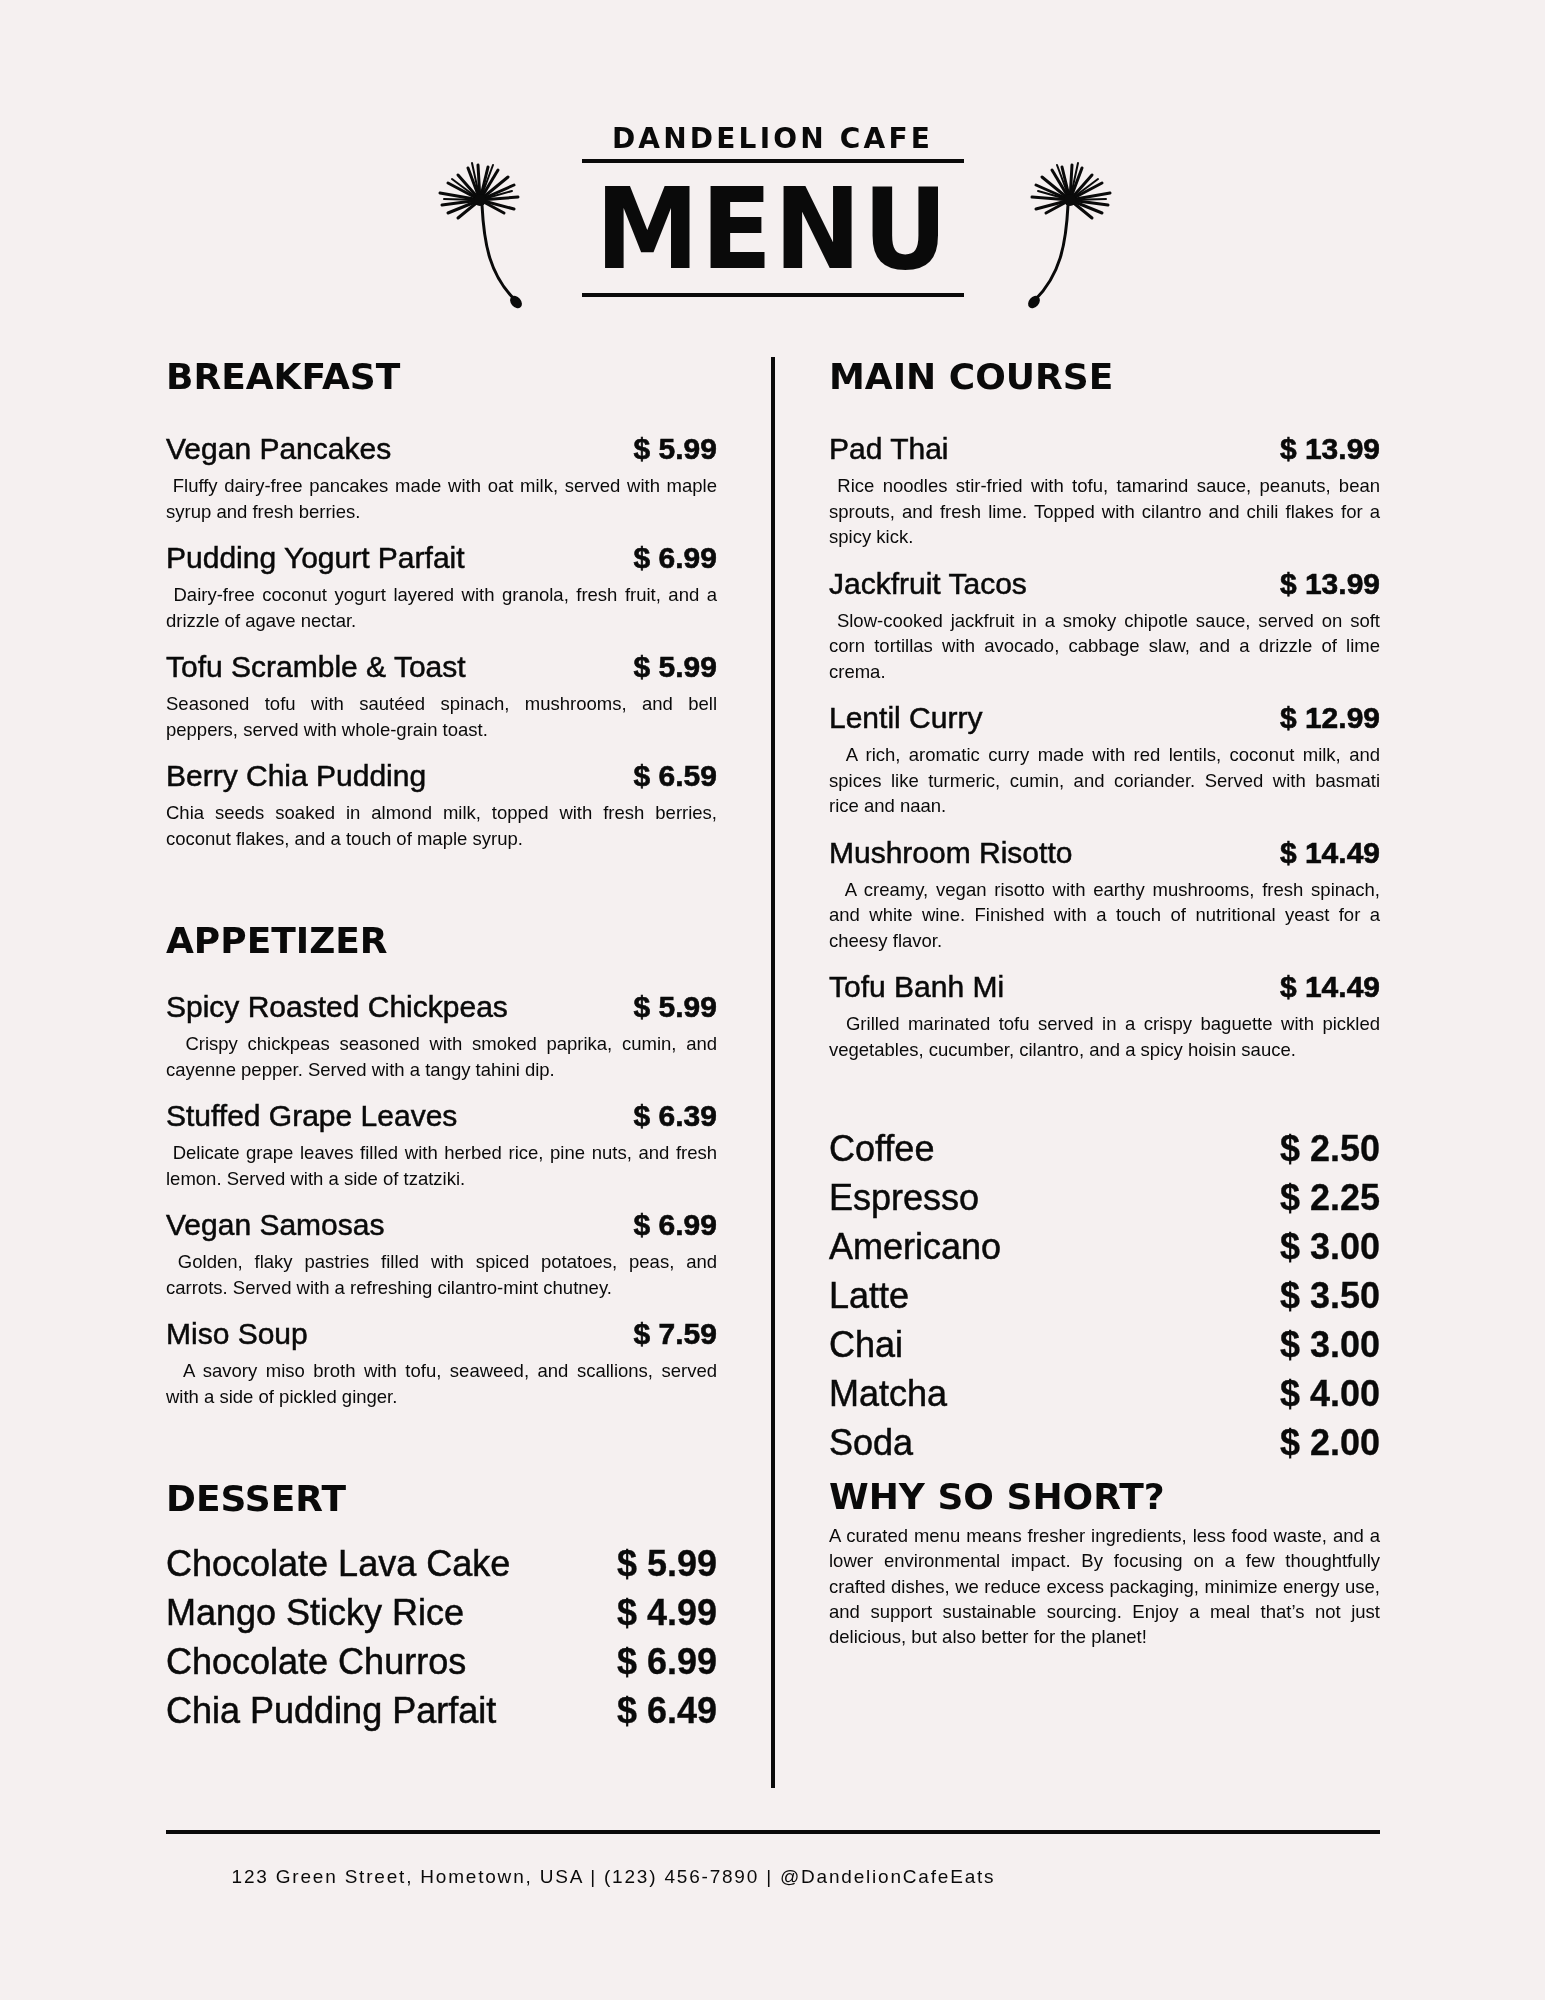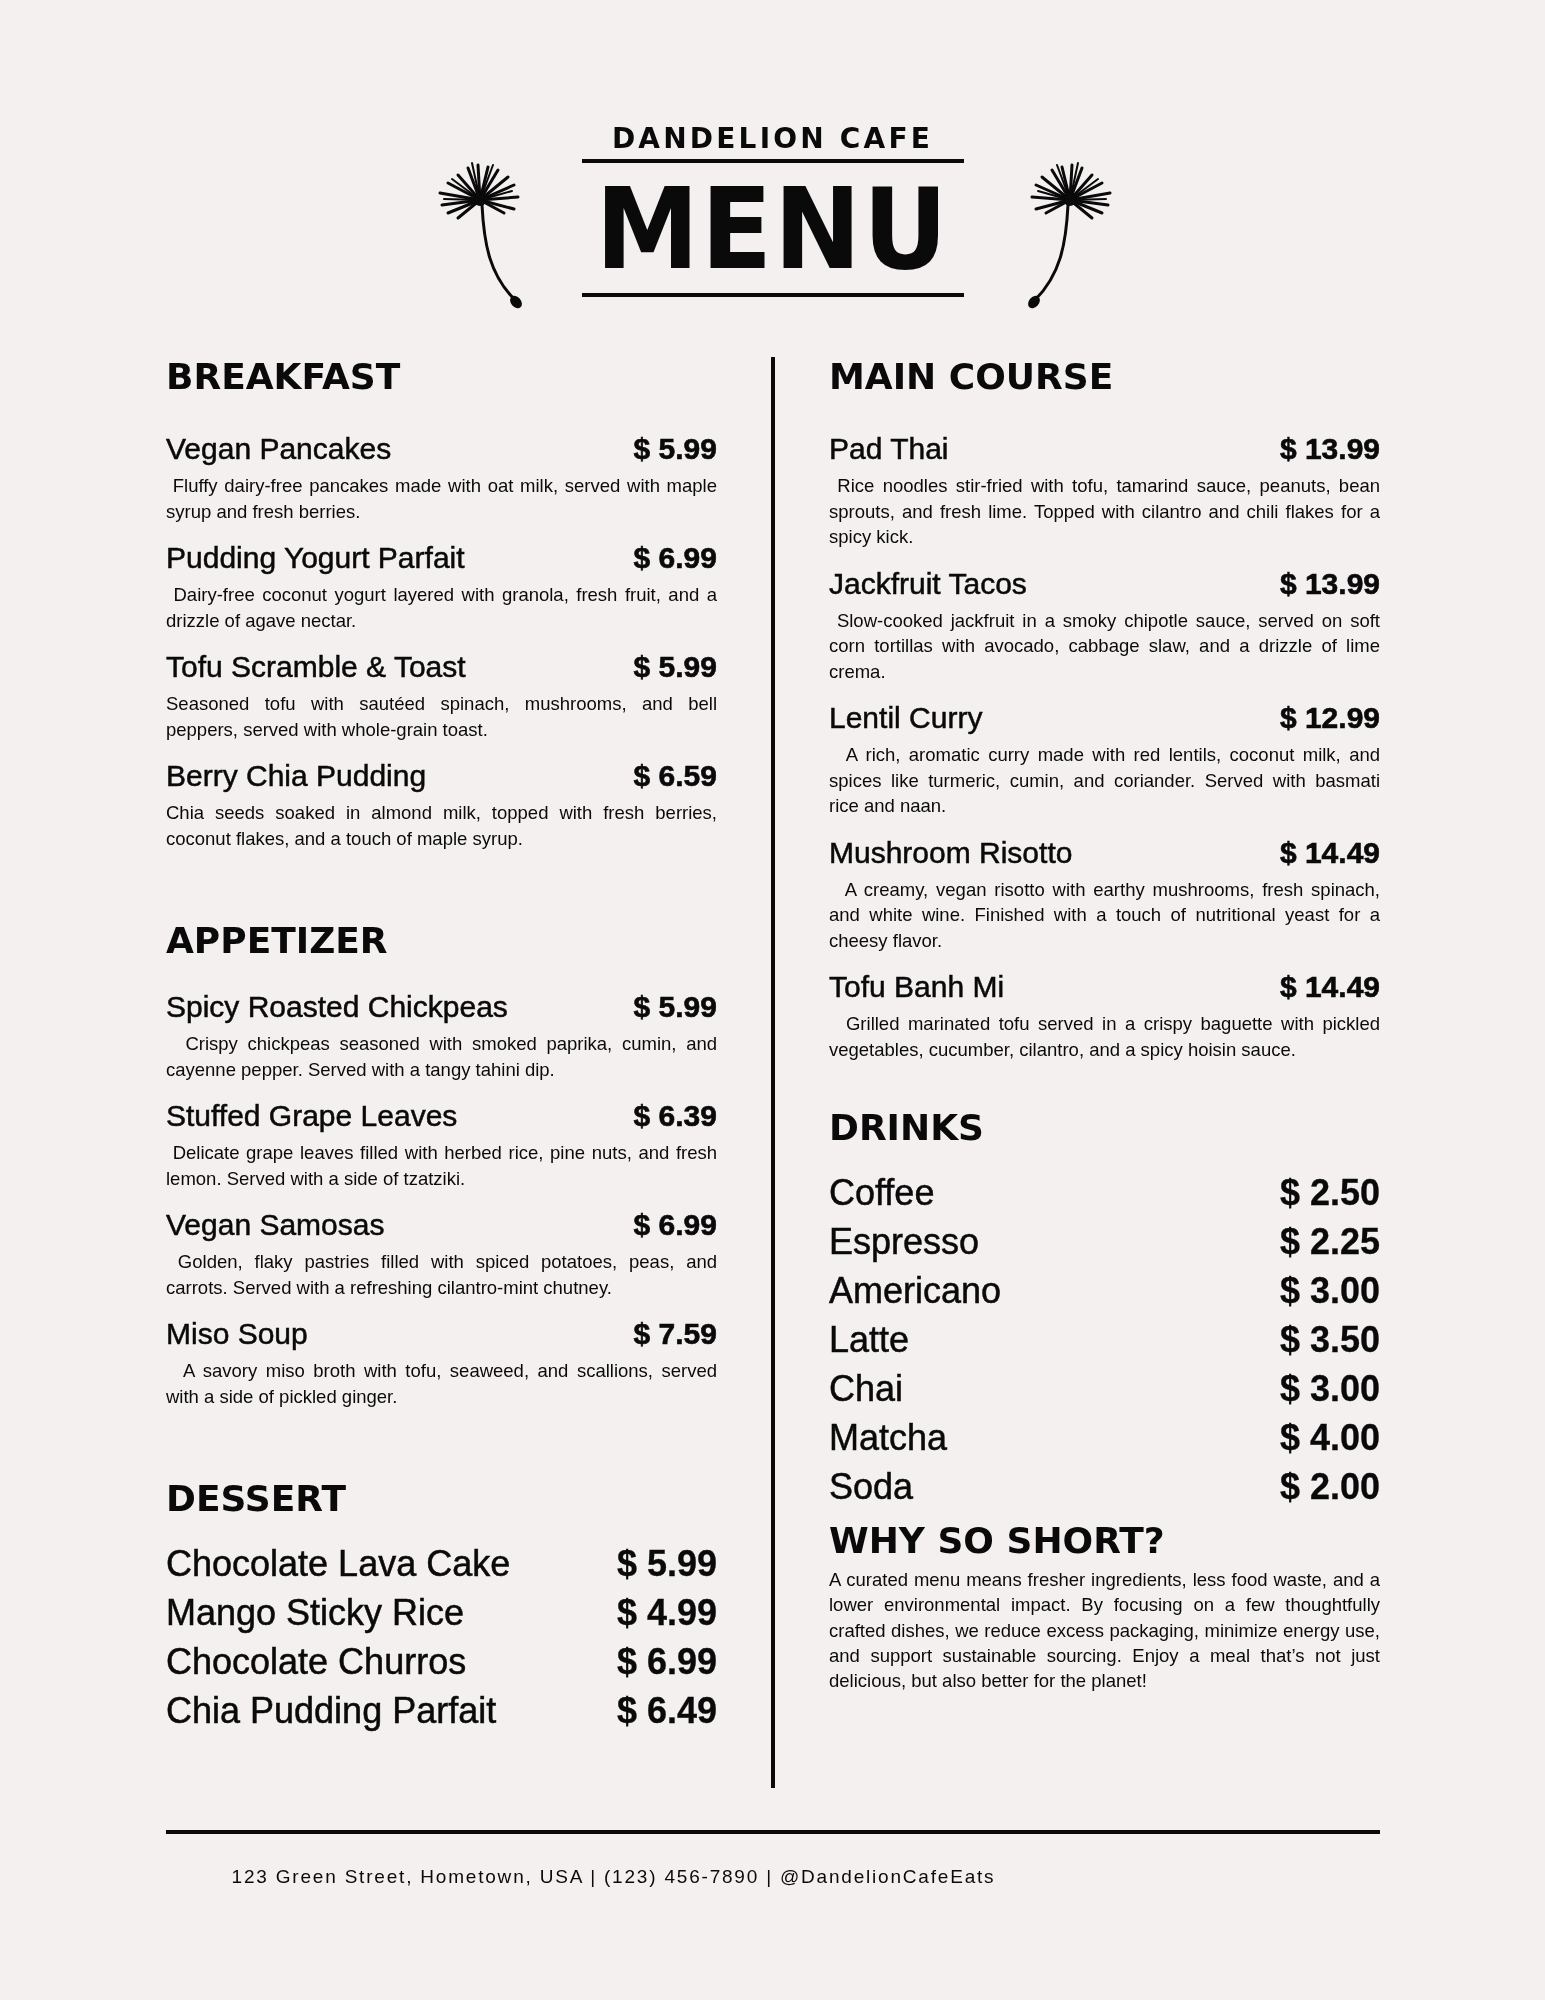--- a/index.html
+++ b/index.html
@@ -285,21 +285,20 @@
         <span class="item-name">Tofu Banh Mi</span>
         <span class="item-price">$ 14.49</span>
       </div>
       <p class="item-desc">  Grilled marinated tofu served in a crispy baguette with pickled vegetables, cucumber, cilantro, and a spicy hoisin sauce.</p>
     </div>
   </section>
 
   <div style="height:28px"></div>
 
   <section>
-    <h2 class="section-title">DRINKS</h2>
     <div style="height:18px"></div>
     <div class="simple-row">
       <span class="item-name">Coffee</span>
       <span class="item-price">$ 2.50</span>
     </div>
     <div class="simple-row">
       <span class="item-name">Espresso</span>
       <span class="item-price">$ 2.25</span>
     </div>
     <div class="simple-row">

